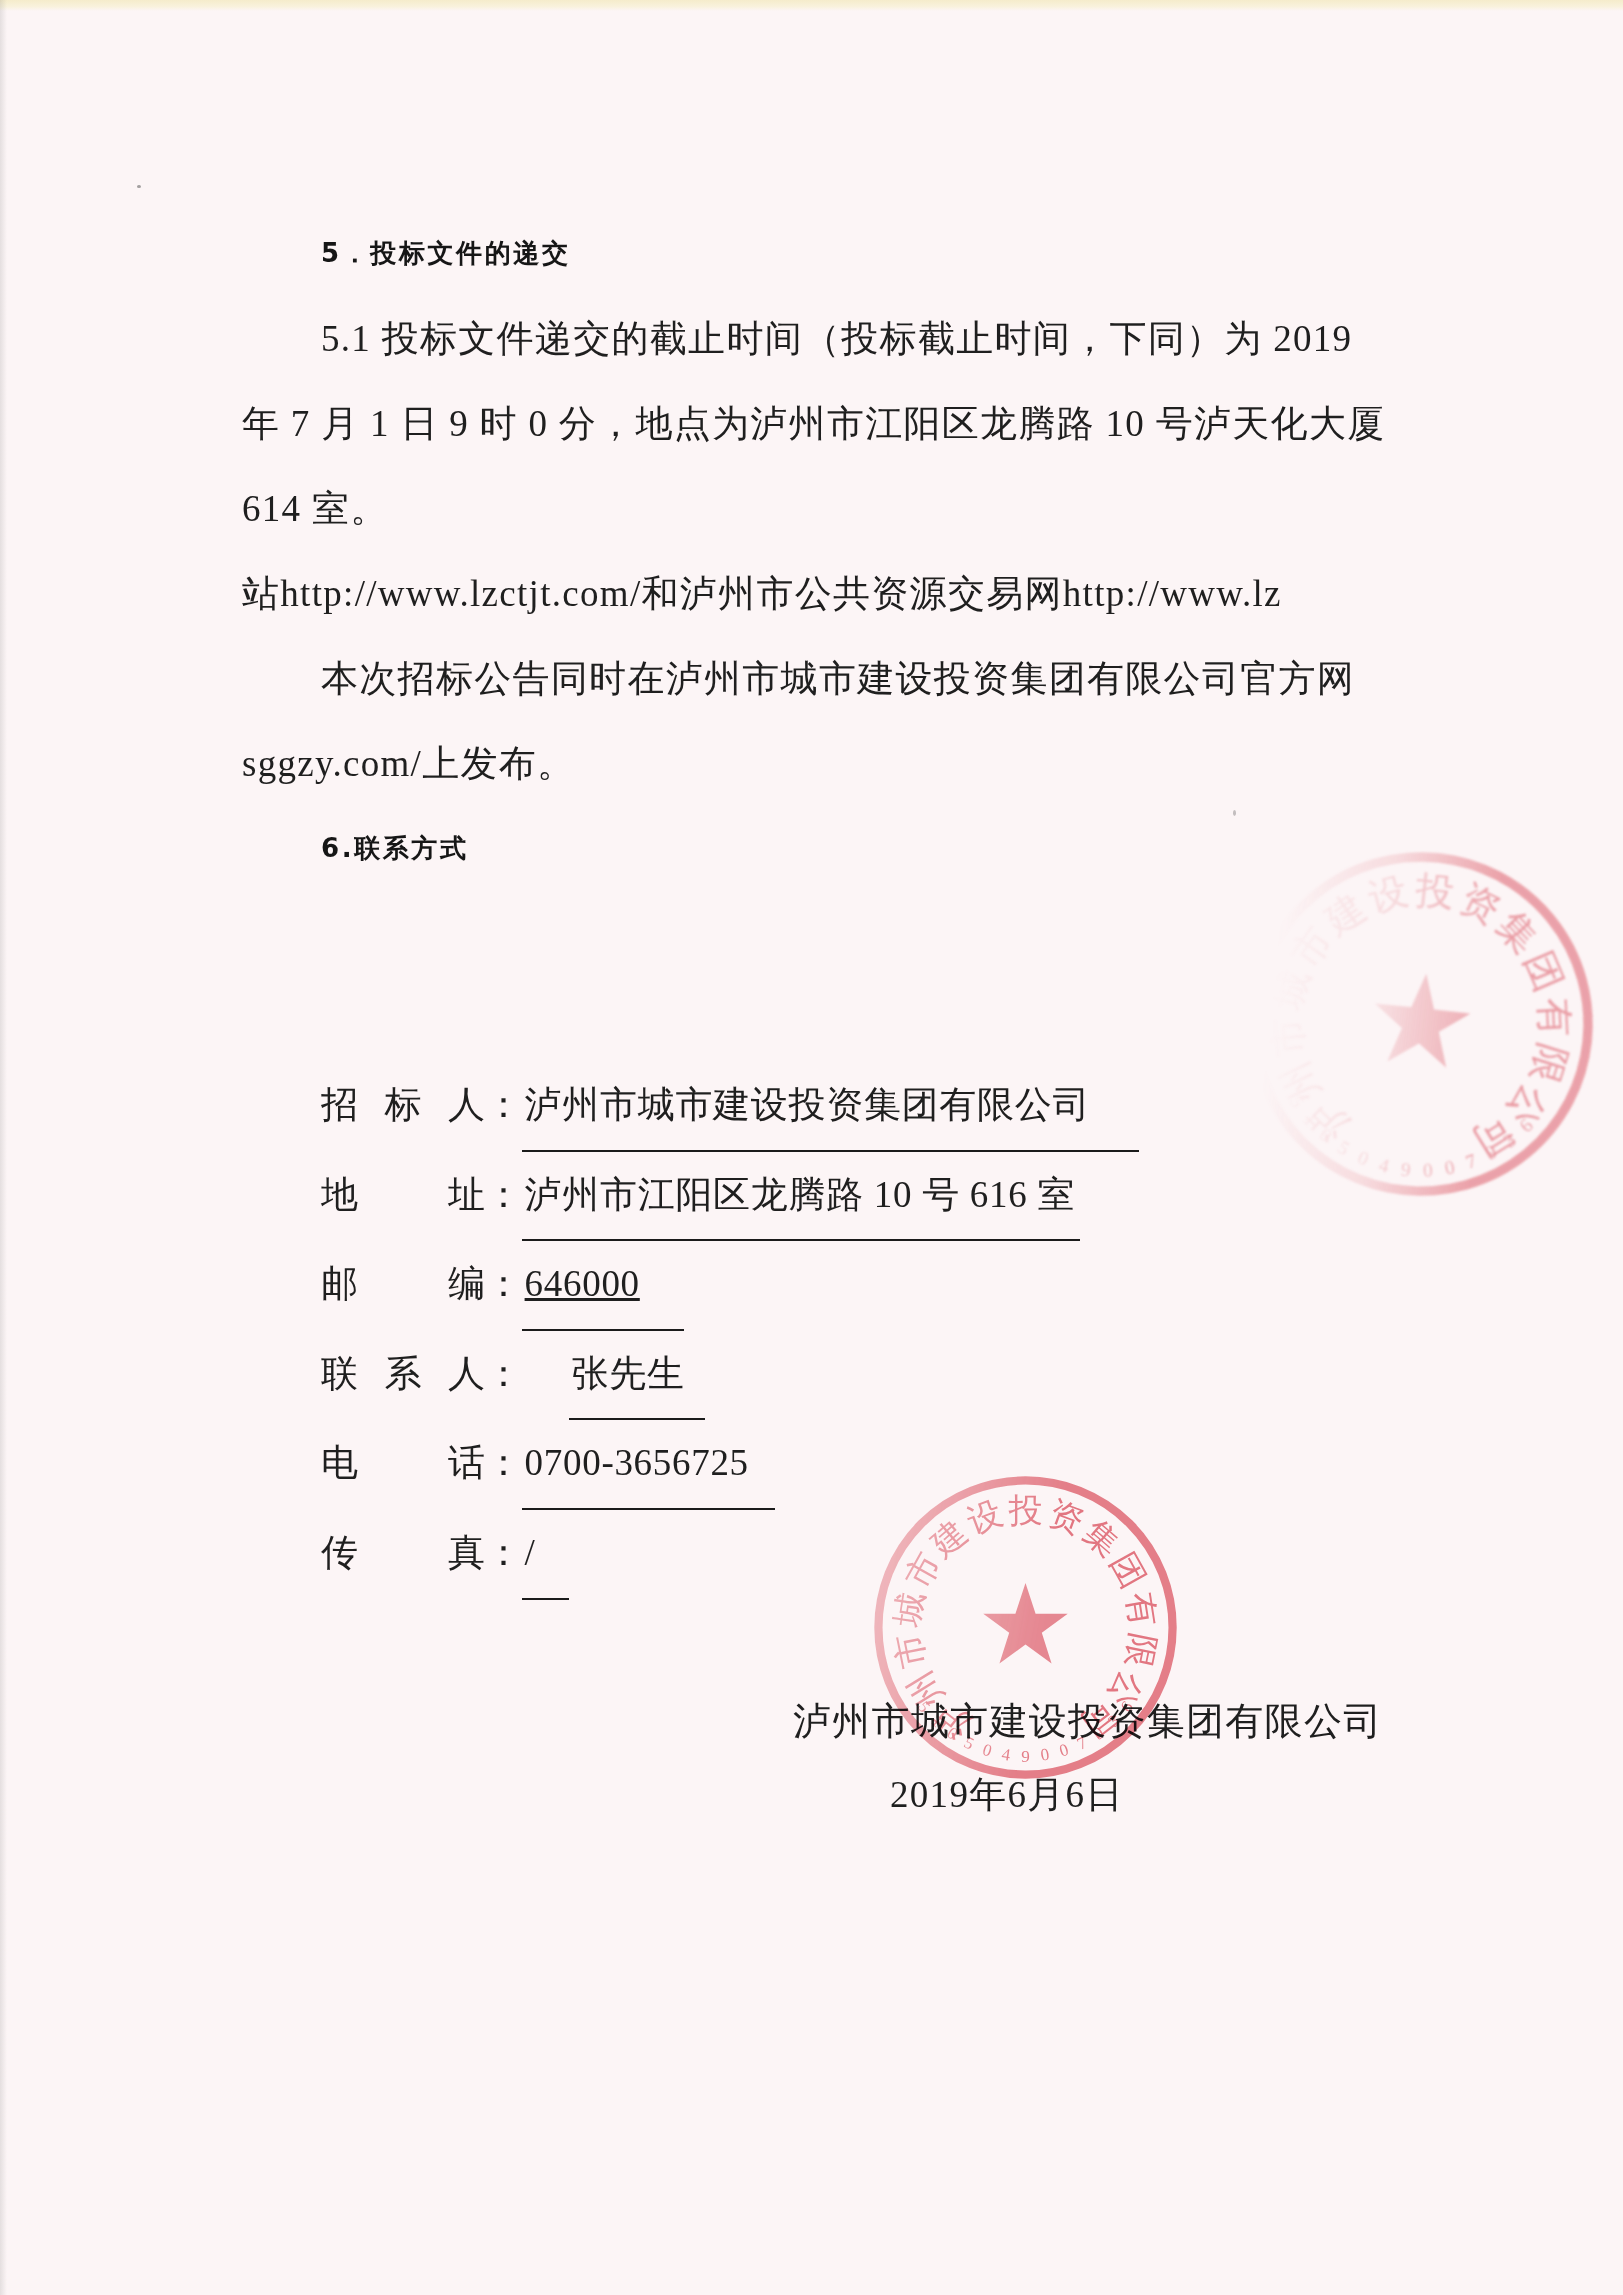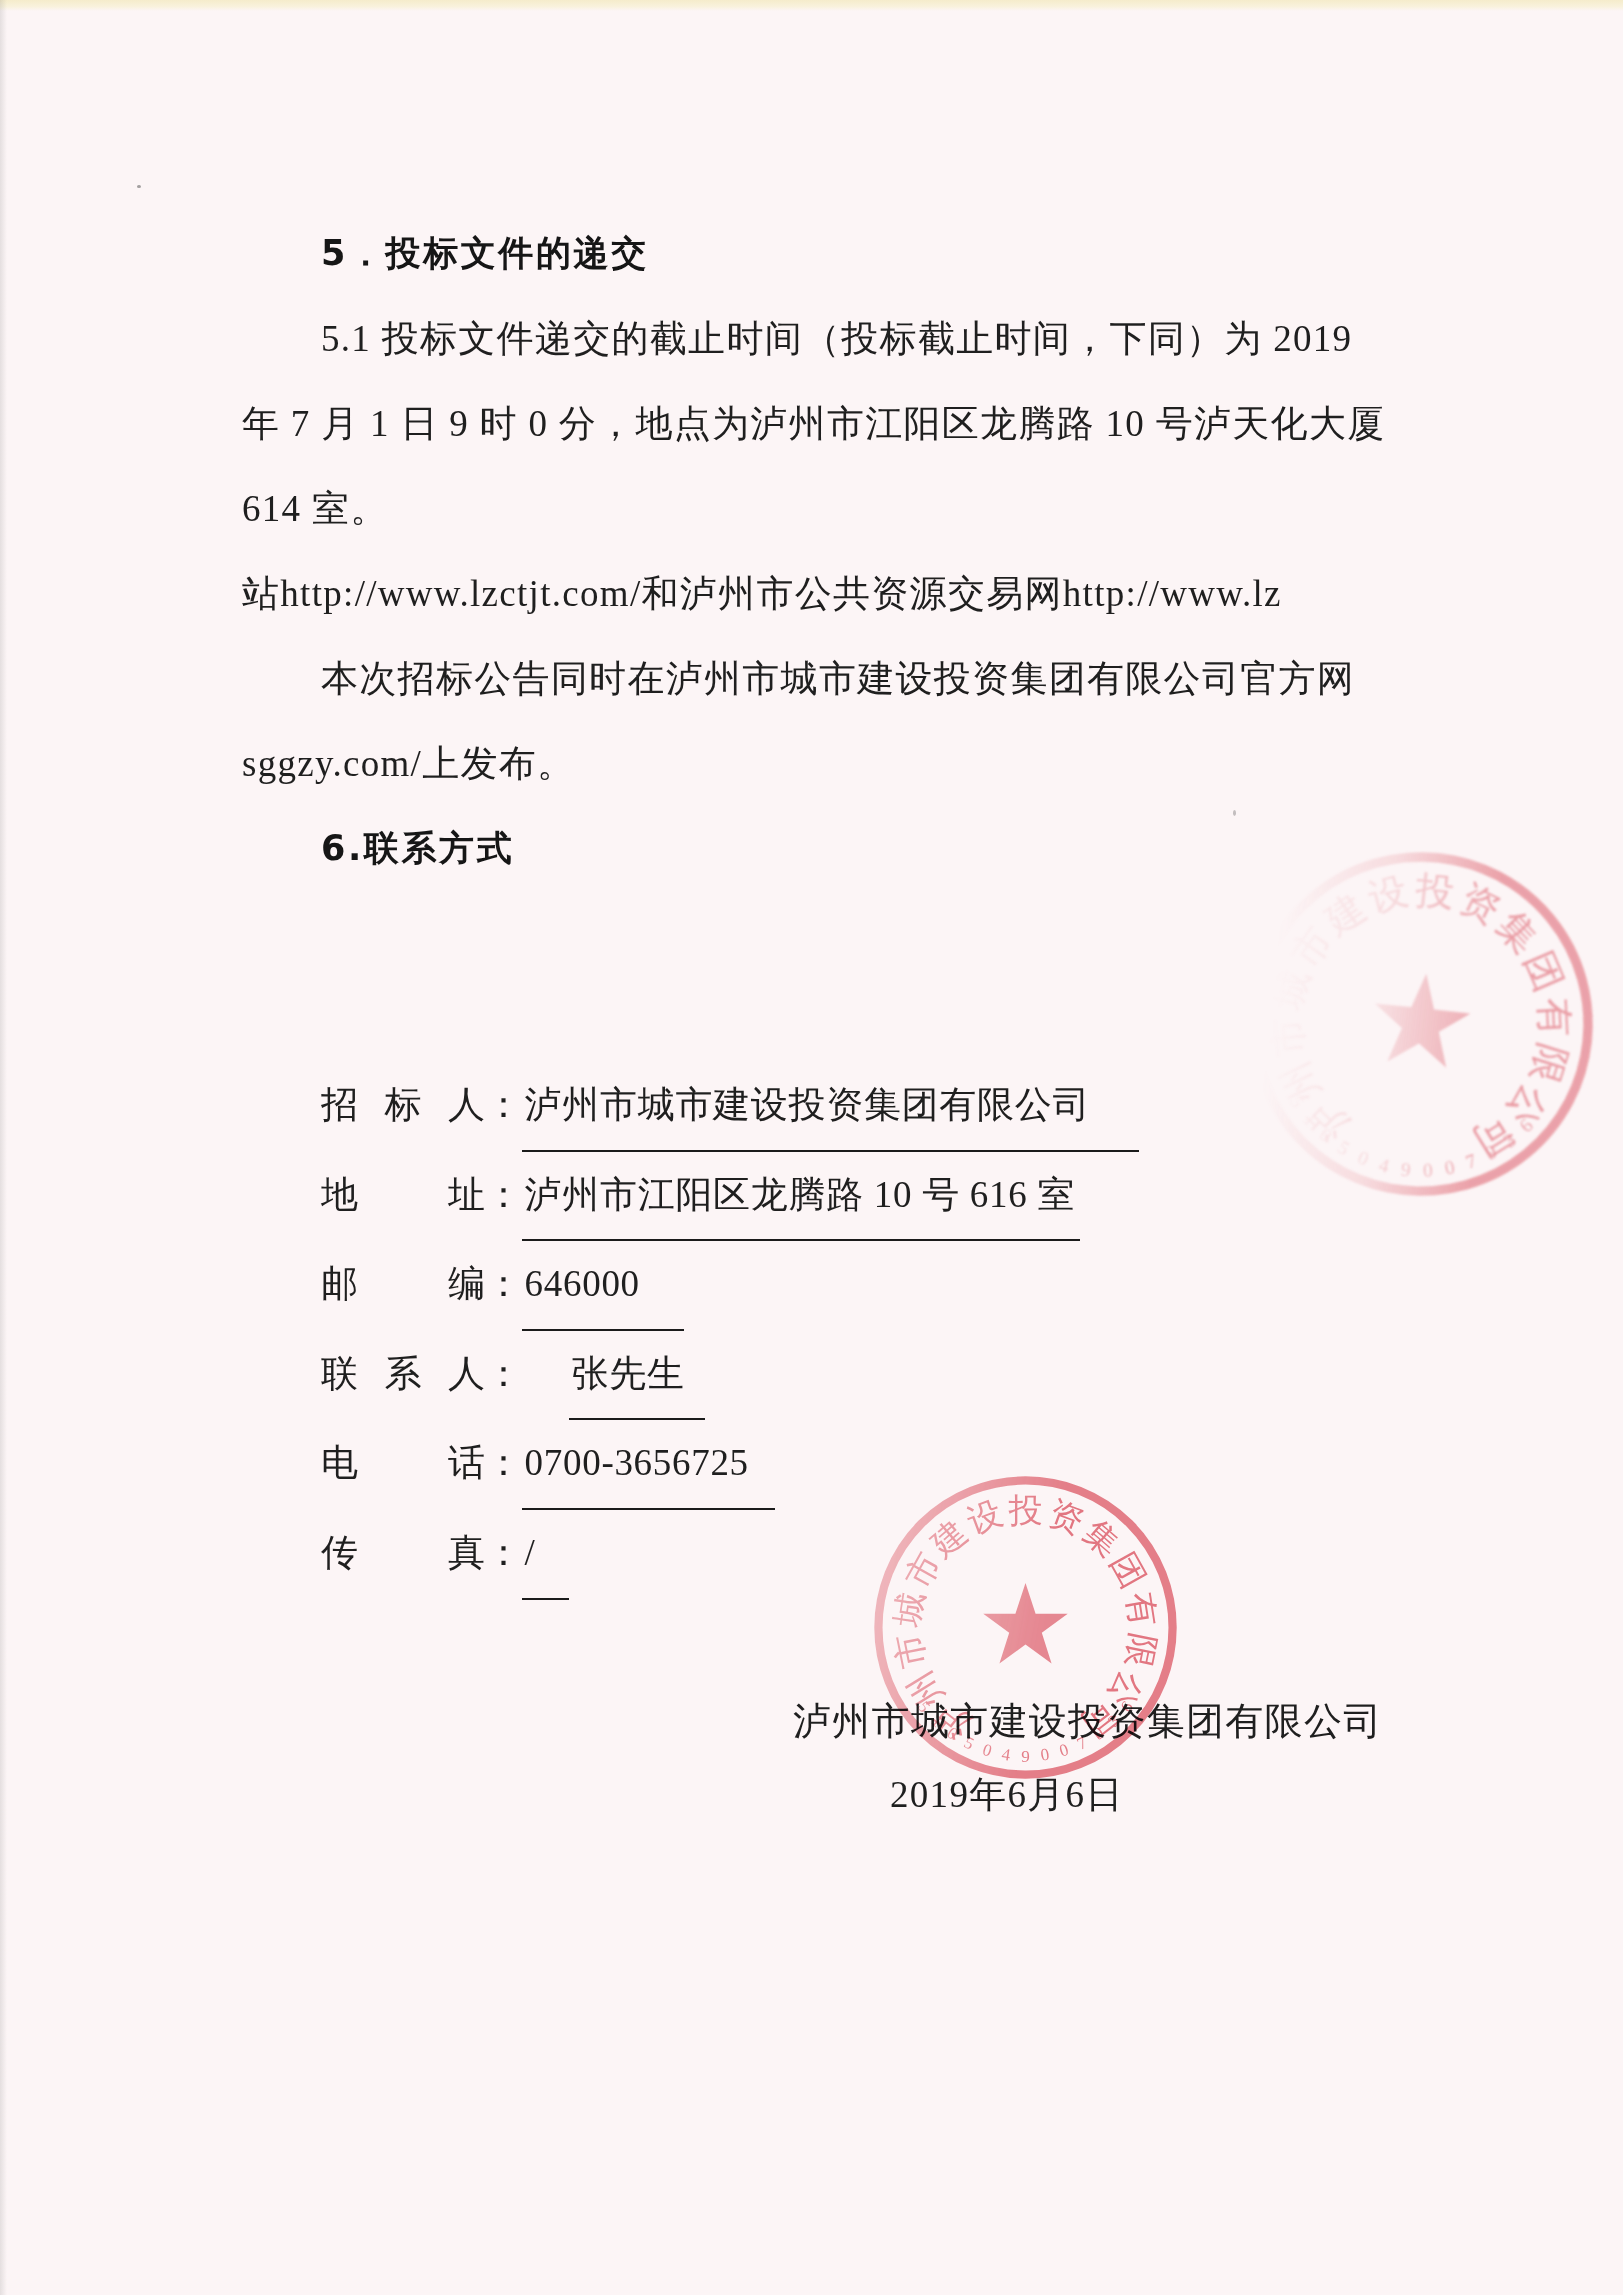--- a/index.html
+++ b/index.html
@@ -25,21 +25,21 @@
   
   #doc-lines{
     position:absolute;left:242px;top:211px;width:1178px;
     font-size:37px;line-height:85px;letter-spacing:1.3px;
     white-space:nowrap;
   }
   .b-line{font-family:"Liberation Serif","DejaVu Serif",serif;}
   .b-line.indent{padding-left:79px;}
   .h-line{
     font-family:"DejaVu Sans","Liberation Sans",sans-serif;
-    font-weight:700;font-size:35px;letter-spacing:2.6px;
+    font-weight:700;font-size:26px;letter-spacing:2.6px;
     padding-left:79px;color:#161616;
   }
 
   
   #contact-rows{
     position:absolute;left:242px;top:1062px;width:1178px;
     font-size:37px;line-height:85px;
   }
   .c-row{display:flex;align-items:baseline;white-space:nowrap;}
   .c-lab{
@@ -130,21 +130,21 @@
         </span>
         <span class="c-colon">：</span>
         <span class="c-val" style="min-width: 543px;">泸州市江阳区龙腾路 10 号 616 室</span>
       </div>
       <div class="c-row">
         <span class="c-lab">
           <span>邮</span>
           <span>编</span>
         </span>
         <span class="c-colon">：</span>
-        <span class="c-val" style="min-width: 154px;">646000</span>
+        <span class="c-val" style="min-width: 154px; text-decoration: underline;">646000</span>
       </div>
       <div class="c-row">
         <span class="c-lab">
           <span>联</span>
           <span>系</span>
           <span>人</span>
         </span>
         <span class="c-colon">：</span>
         <span class="c-val" style="min-width: 128px; margin-left: 47px;">张先生</span>
       </div>

